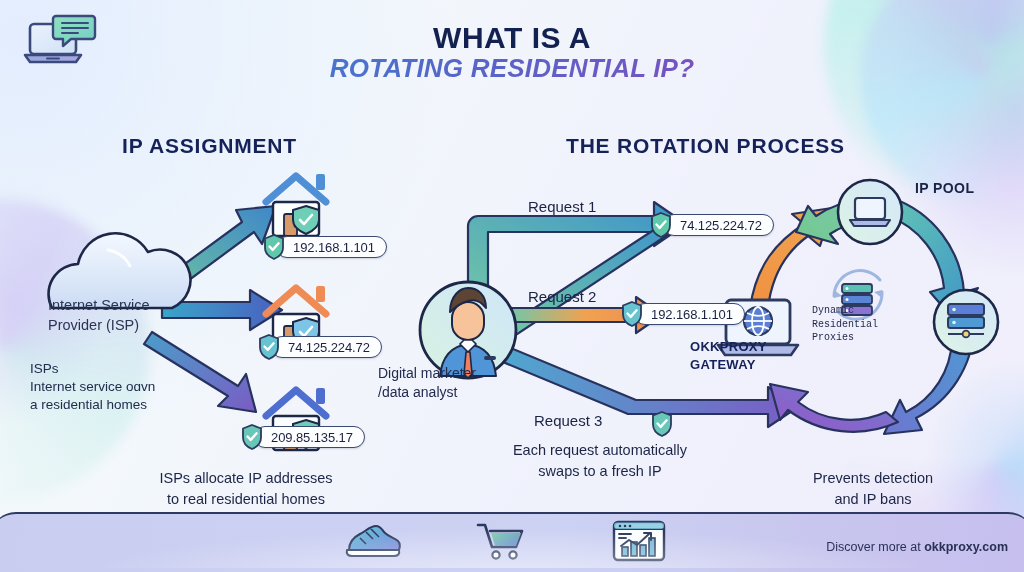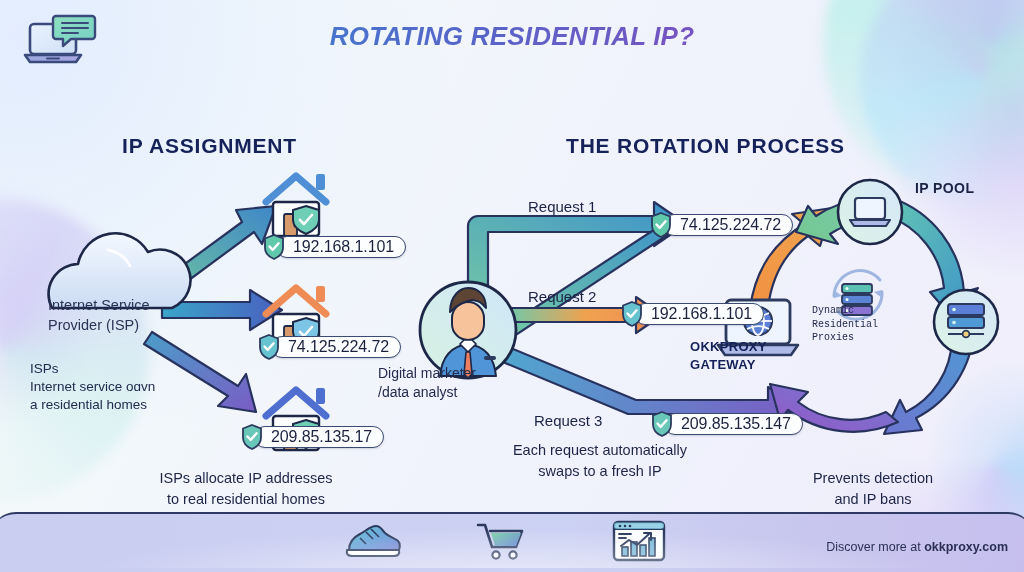--- a/index.html
+++ b/index.html
@@ -44,21 +44,21 @@
 
   
   #logo { position:absolute; left:22px; top:12px; width:78px; height:62px; }
 
   
   .ipbadge { position:absolute; display:flex; align-items:center; height:26px; }
   .ipbadge .shield { width:22px; height:26px; flex:0 0 22px; position:relative; z-index:2; }
   .ipbadge .pill {
     margin-left:-9px; height:22px; padding:0 11px 0 16px; display:flex; align-items:center;
     background:#fdfeff; border:1.6px solid #3a4a72; border-radius:12px;
-    font-size:16px; color:#1b2240; white-space:nowrap; letter-spacing:-.1px;
+    font-size:13px; color:#1b2240; white-space:nowrap; letter-spacing:-.1px;
     box-shadow:0 1px 2px rgba(40,50,90,.18);
   }
 
   .cap { position:absolute; text-align:center; font-size:14.5px; color:#1d2547; line-height:1.42; }
   .lbl { position:absolute; font-size:15px; color:#1b2344; }
   .node-lbl { position:absolute; font-size:13.5px; color:#232b4e; line-height:1.35; }
 
   
   #footer {
     position:absolute; left:-10px; right:-10px; bottom:0; height:60px;
@@ -105,20 +105,21 @@
     <rect x="24" y="45.5" width="14" height="2" rx="1" fill="#3b4a7c"></rect>
     <path d="M34 4 h36 a3 3 0 0 1 3 3 v17 a3 3 0 0 1 -3 3 h-21 l-8 7 v-7 h-7 a3 3 0 0 1 -3 -3 v-17 a3 3 0 0 1 3 -3 z" fill="url(#lgBub)" stroke="#3b4a7c" stroke-width="2.4" stroke-linejoin="round"></path>
     <g stroke="#3b4a7c" stroke-width="2" stroke-linecap="round">
       <line x1="40" y1="11" x2="66" y2="11"></line>
         <line x1="40" y1="16" x2="66" y2="16"></line>
         <line x1="40" y1="21" x2="56" y2="21"></line>
     </g>
   </svg>
 
   <div class="title-wrap">
+    <div class="t1">WHAT IS A</div>
     <div class="t2">ROTATING RESIDENTIAL IP?</div>
   </div>
 
   <div class="sec-head" id="head-left">IP ASSIGNMENT</div>
   <div class="sec-head" id="head-right">THE ROTATION PROCESS</div>
 
   <svg style="position:absolute;left:0;top:160px;width:420px;height:320px;" viewBox="0 0 420 320">
     <defs>
       <linearGradient id="arr1" x1="0" y1="1" x2="1" y2="0">
         <stop offset="0" stop-color="#6fc79f"></stop>
@@ -336,21 +337,20 @@
       <path d="M6.5 12.5 l3.2 3.4 l5.9 -6.6" fill="none" stroke="#fff" stroke-width="2.4" stroke-linecap="round" stroke-linejoin="round"></path>
     </svg>
     <div class="pill">192.168.1.101</div>
   </div>
 
   <div class="ipbadge" style="left:651px; top:411px;">
     <svg class="shield" viewBox="0 0 22 26">
       <path d="M11 1 L20 4.5 v9 c0 6.5 -5.4 10 -9 11.5 C7.4 23.5 2 20 2 13.5 v-9 Z" fill="#68c7b8" stroke="#2b3a5e" stroke-width="1.8"></path>
       <path d="M6.5 12.5 l3.2 3.4 l5.9 -6.6" fill="none" stroke="#fff" stroke-width="2.4" stroke-linecap="round" stroke-linejoin="round"></path>
     </svg>
-    <div class="pill">209.85.135.147</div>
   </div>
 
   <div class="node-lbl" style="left:378px; top:364px; width:140px; font-size:14px;">Digital marketer<br>/data analyst</div>
 
   <div class="node-lbl" style="left:690px; top:338px; width:110px; font-size:13px; font-weight:bold; color:#15225a; letter-spacing:.3px;">OKKPROXY<br>GATEWAY</div>
 
   <div class="lbl" style="left:888px; top:180px; font-size:14px; font-weight:bold; color:#1b2344; letter-spacing:.4px;margin-left:27px;">IP POOL</div>
 
   <div class="node-lbl" style="left:812px; top:304px; width:106px; font-size:10px;font-family:Liberation Mono, monospace;">Dynamic<br>Residential<br>Proxies</div>
 

